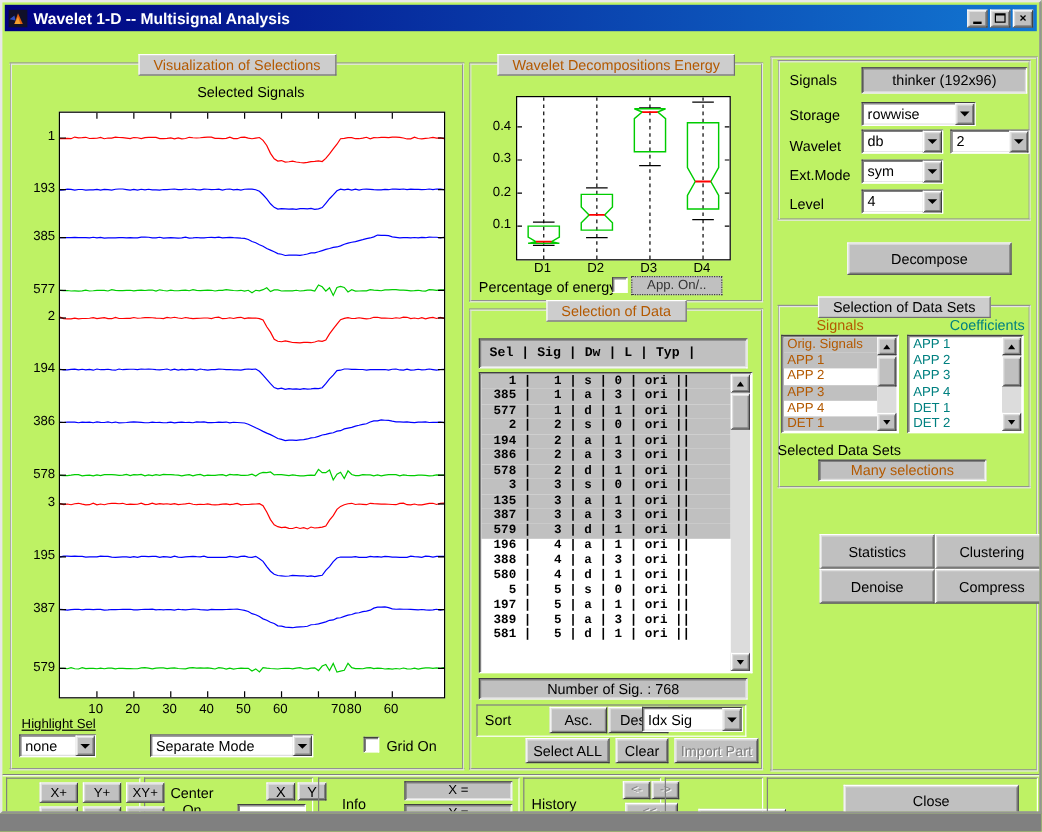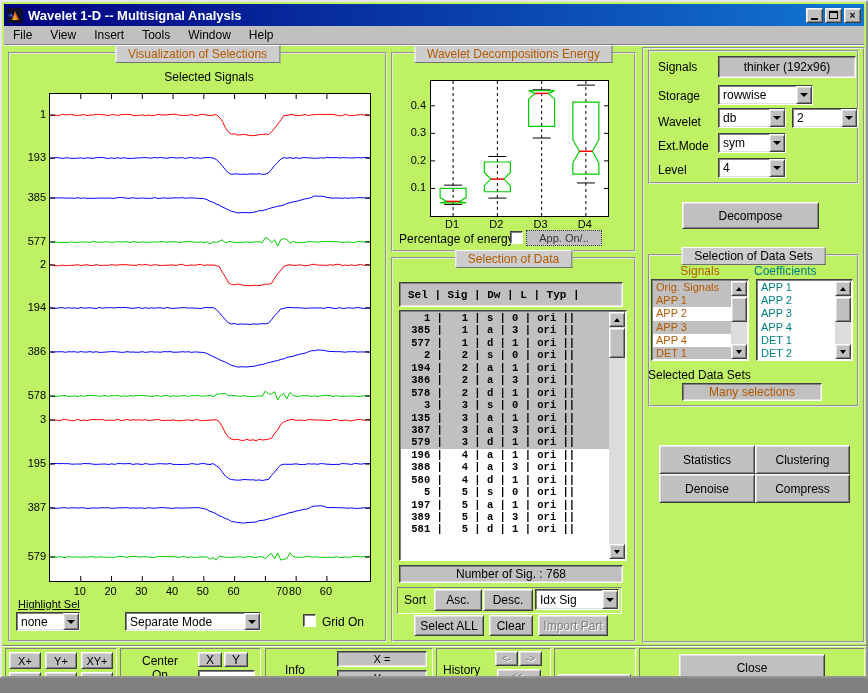--- a/index.html
+++ b/index.html
@@ -27,21 +27,21 @@
   .menu-item{padding:2px 9px;}
   .frame{position:absolute;border:2px groove #e6e6e6;}
   .legend{position:absolute;top:-9px;left:50%;transform:translateX(-50%);
     background:#cdcdcd;border:1px solid;border-color:#fff #707070 #707070 #fff;
     padding:1px 12px;font-size:12px;white-space:nowrap;}
   .legend-orange{color:#b35900;}
   .plotbox{position:absolute;background:#fff;border:1px solid #000;}
   .lbl{position:absolute;white-space:nowrap;}
   .btn{position:absolute;background:#c0c0c0;border:1px solid;border-color:#fff #404040 #404040 #fff;
     box-shadow:inset 1px 1px 0 #dfdfdf, inset -1px -1px 0 #808080;
-    display:flex;align-items:center;justify-content:center;font-size:12px;white-space:nowrap;}
+    display:flex;align-items:center;justify-content:center;font-size:12px;white-space:nowrap;margin-left:24px;}
   .btn.disabled{color:#808080;text-shadow:1px 1px 0 #fff;}
   .sunken{border:1px solid;border-color:#404040 #fff #fff #404040;
     box-shadow:inset 1px 1px 0 #808080, inset -1px -1px 0 #dfdfdf;}
   .static3d{position:absolute;background:#c0c0c0;display:flex;align-items:center;justify-content:center;font-size:12px;}
   .combo{position:absolute;background:#fff;display:flex;align-items:stretch;
     border:1px solid;border-color:#404040 #fff #fff #404040;
     box-shadow:inset 1px 1px 0 #808080, inset -1px -1px 0 #dfdfdf;}
   .combo-text{flex:1;display:flex;align-items:center;padding-left:4px;font-size:12px;overflow:hidden;white-space:nowrap;}
   .combo-btn{width:16px;background:#c0c0c0;border:1px solid;border-color:#fff #404040 #404040 #fff;
     box-shadow:inset 1px 1px 0 #dfdfdf, inset -1px -1px 0 #808080;
@@ -92,28 +92,20 @@
         </div>
       <div class="tb-btn">
           <div class="glyph-max"></div>
         </div>
       <div class="tb-btn">
           <span>×</span>
         </div>
     </div>
   </div>
 
-  <div class="menubar" id="menubar">
-      <div class="menu-item">File</div>
-      <div class="menu-item">View</div>
-      <div class="menu-item">Insert</div>
-      <div class="menu-item">Tools</div>
-      <div class="menu-item">Window</div>
-      <div class="menu-item">Help</div>
-    </div>
 
   <div class="frame" style="left:6px;top:50px;width:379px;height:590px">
     <div class="legend legend-orange">Visualization of Selections</div>
   </div>
   <div class="lbl" style="left:47px;top:68px;width:320px;text-align:center;font-size:12px">Selected Signals</div>
   <div id="sig-ylabels">
       <div style="position: absolute; left: 8px; top: 106px; width: 36px; text-align: right; font-size: 11px;">1</div>
       <div style="position: absolute; left: 8px; top: 149px; width: 36px; text-align: right; font-size: 11px;">193</div>
       <div style="position: absolute; left: 8px; top: 189px; width: 36px; text-align: right; font-size: 11px;">385</div>
       <div style="position: absolute; left: 8px; top: 233px; width: 36px; text-align: right; font-size: 11px;">577</div>
@@ -355,21 +347,21 @@
         <div class="tri-down"></div>
       </div>
   </div>
 
   <div class="btn" style="left:680px;top:200px;width:137px;height:27px;font-size:12px">Decompose</div>
 
   <div class="frame" style="left:646px;top:252px;width:211px;height:153px">
     <div class="legend">Selection of Data Sets</div>
   </div>
   <div class="lbl" style="left:648px;top:262px;width:100px;text-align:center;color:#b35900;font-size:12px">Signals</div>
-  <div class="lbl" style="left:752px;top:262px;width:100px;text-align:left;color:#008080;font-size:12px">Coefficients</div>
+  <div class="lbl" style="left:752px;top:262px;width:100px;text-align:right;color:#008080;font-size:12px">Coefficients</div>
 
   <div class="listbox" style="left:649px;top:277px;width:98px;height:82px">
     <div id="ds-signals" style="position:absolute;left:1px;top:1px;right:17px;bottom:1px;color:#b35900;overflow:hidden">
         <div class="ds-item" style="background: rgb(192, 192, 192);">Orig. Signals</div>
         <div class="ds-item" style="background: rgb(192, 192, 192);">APP 1</div>
         <div class="ds-item">APP 2</div>
         <div class="ds-item" style="background: rgb(192, 192, 192);">APP 3</div>
         <div class="ds-item">APP 4</div>
         <div class="ds-item" style="background: rgb(192, 192, 192);">DET 1</div>
       </div>

